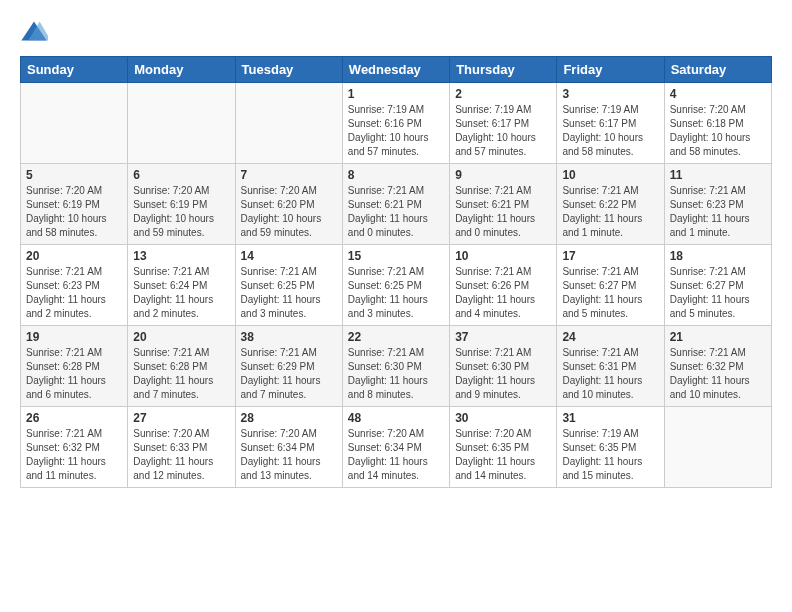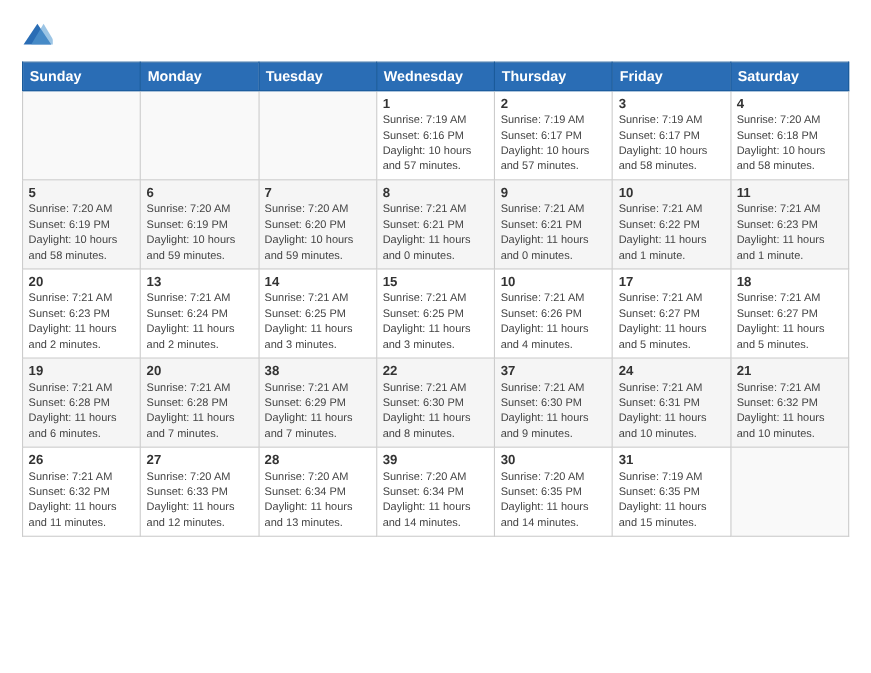--- a/index.html
+++ b/index.html
@@ -254,21 +254,21 @@
           </td>
           <td>
             <span class="day-number">27</span>
             <div class="day-info">Sunrise: 7:20 AM<br>Sunset: 6:33 PM<br>Daylight: 11 hours and 12 minutes.</div>
           </td>
           <td>
             <span class="day-number">28</span>
             <div class="day-info">Sunrise: 7:20 AM<br>Sunset: 6:34 PM<br>Daylight: 11 hours and 13 minutes.</div>
           </td>
           <td>
-            <span class="day-number">39</span>
+            <span class="day-number">48</span>
             <div class="day-info">Sunrise: 7:20 AM<br>Sunset: 6:34 PM<br>Daylight: 11 hours and 14 minutes.</div>
           </td>
           <td>
             <span class="day-number">30</span>
             <div class="day-info">Sunrise: 7:20 AM<br>Sunset: 6:35 PM<br>Daylight: 11 hours and 14 minutes.</div>
           </td>
           <td>
             <span class="day-number">31</span>
             <div class="day-info">Sunrise: 7:19 AM<br>Sunset: 6:35 PM<br>Daylight: 11 hours and 15 minutes.</div>
           </td>

